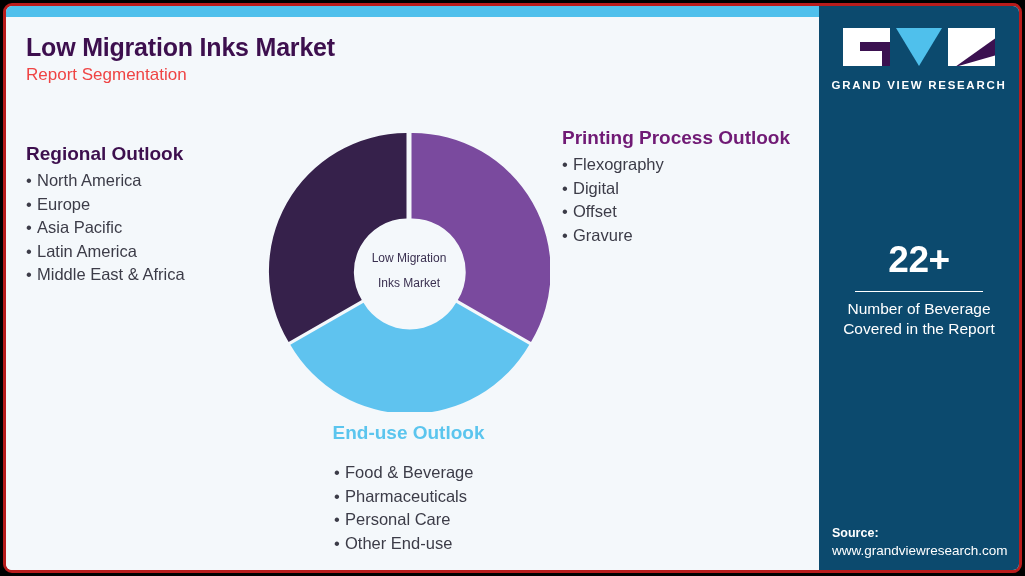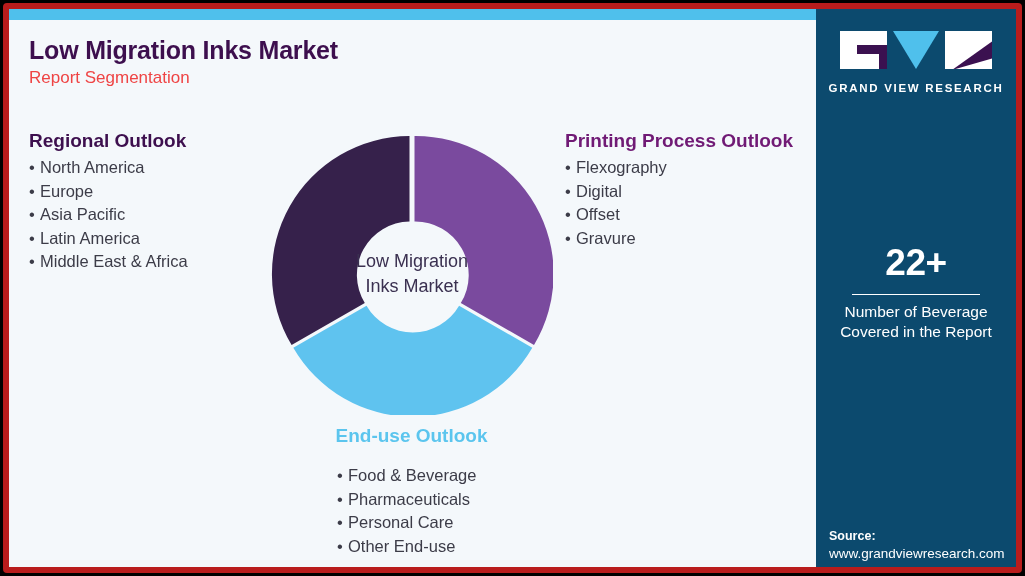--- a/index.html
+++ b/index.html
@@ -8,23 +8,23 @@
     background:#000000;
     font-family:"Liberation Sans", sans-serif;
     overflow:hidden;
   }
 
   .card {
     position:absolute;
     left:3px; top:3px;
     width:1019px; height:570px;
     background:#f4f8fb;
-    border-radius:4px;
+    border-radius:9px;
     overflow:hidden;
-    border:6px solid #b91c1c;
+    border:3px solid #b91c1c;
   }
 
   
   .accent-bar {
     position:absolute;
     left:0; top:0;
     width:819px; height:11px;
     background:#4fc0ec;
   }
 
@@ -65,21 +65,21 @@
     line-height:23.5px;
     white-space:nowrap;
   }
   .seg-list li::before {
     content:"\2022";
     display:inline-block;
     width:11px;
     color:#3c3c48;
   }
 
-  #regional-block { left:20px; top:110px; }
+  #regional-block { left:20px; top:126px; }
   #regional-block .seg-title { color:#3d0f4e; }
 
   #printing-block { left:556px; top:110px; }
   #printing-block .seg-title { color:#701a75; }
 
   #enduse-block { left:300px; top:405px; width:205px; text-align:center; }
   #enduse-block .seg-title { color:#5bc5ee; margin-bottom:17px; }
   #enduse-block .seg-list li { line-height:23.5px; text-align:left; display:inline-block; width:100%; padding-left:28px;}
 
   
@@ -93,21 +93,21 @@
     position:absolute;
     left:0; top:0;
     width:282px; height:282px;
     display:flex;
     flex-direction:column;
     align-items:center;
     justify-content:center;
     pointer-events:none;
   }
   .donut-center span {
-    font-size:18px;
+    font-size:12px;
     color:#3a3050;
     line-height:25px;
     white-space:nowrap;
   }
 
   
   .right-panel {
     position:absolute;
     right:0; top:0;
     width:200px; height:570px;

